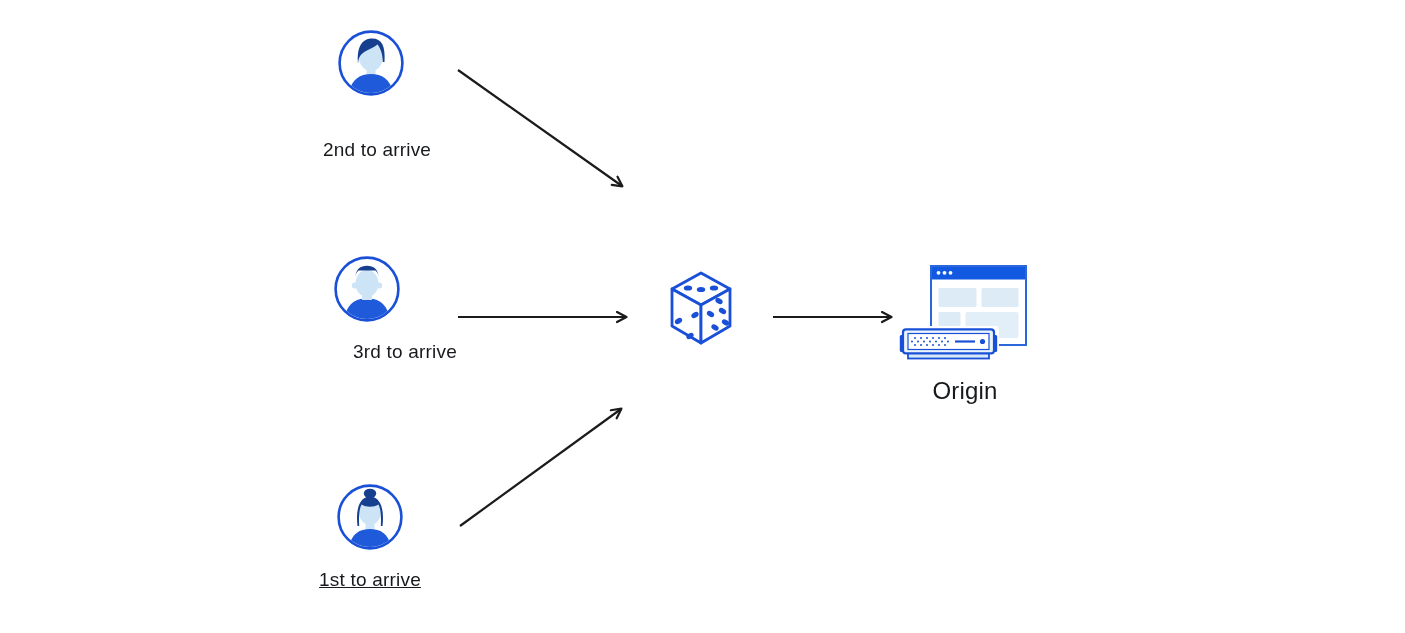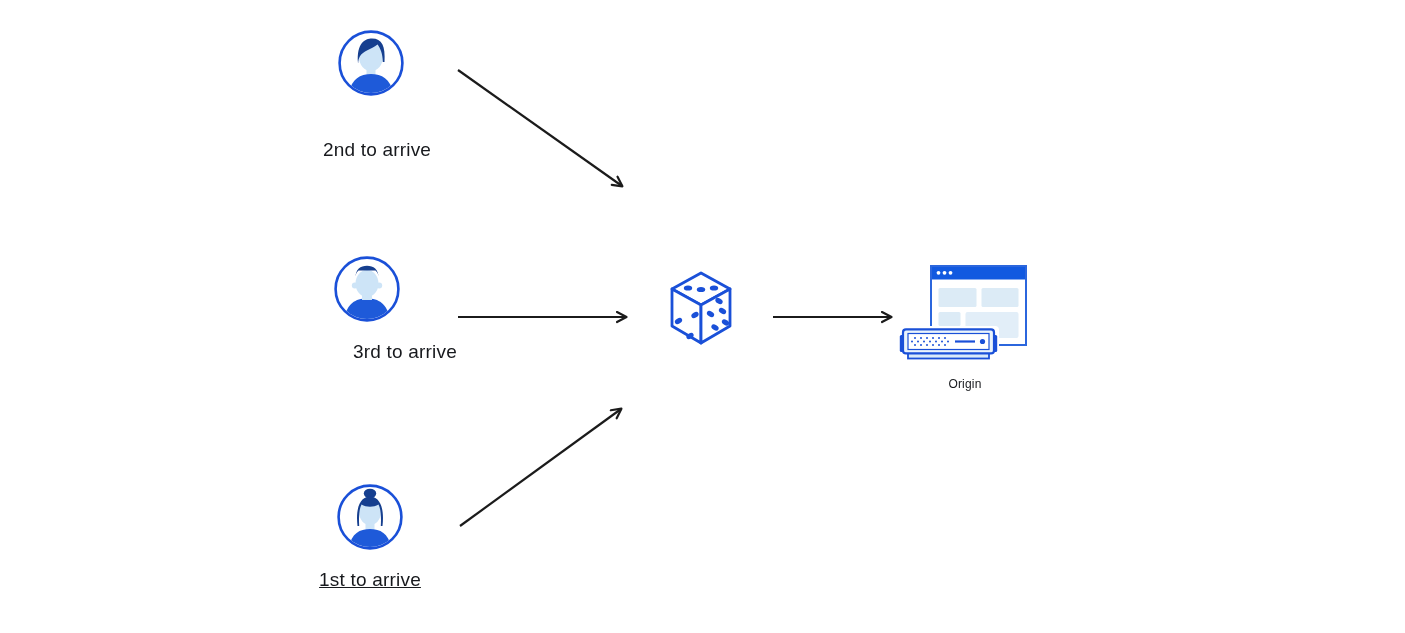--- a/index.html
+++ b/index.html
@@ -19,21 +19,21 @@
   .node-label {
     position: absolute;
     width: 170px;
     text-align: center;
     font-size: 19px;
     line-height: 1.2;
     color: #17191d;
     letter-spacing: 0.2px;
   }
   .origin-label {
-    font-size: 12px;
+    font-size: 24px;
   }
   .icon svg { display: block; }
   svg.arrows {
     position: absolute;
     left: 0; top: 0;
     width: 1405px; height: 633px;
     pointer-events: none;
   }
 </style>
 </head>

